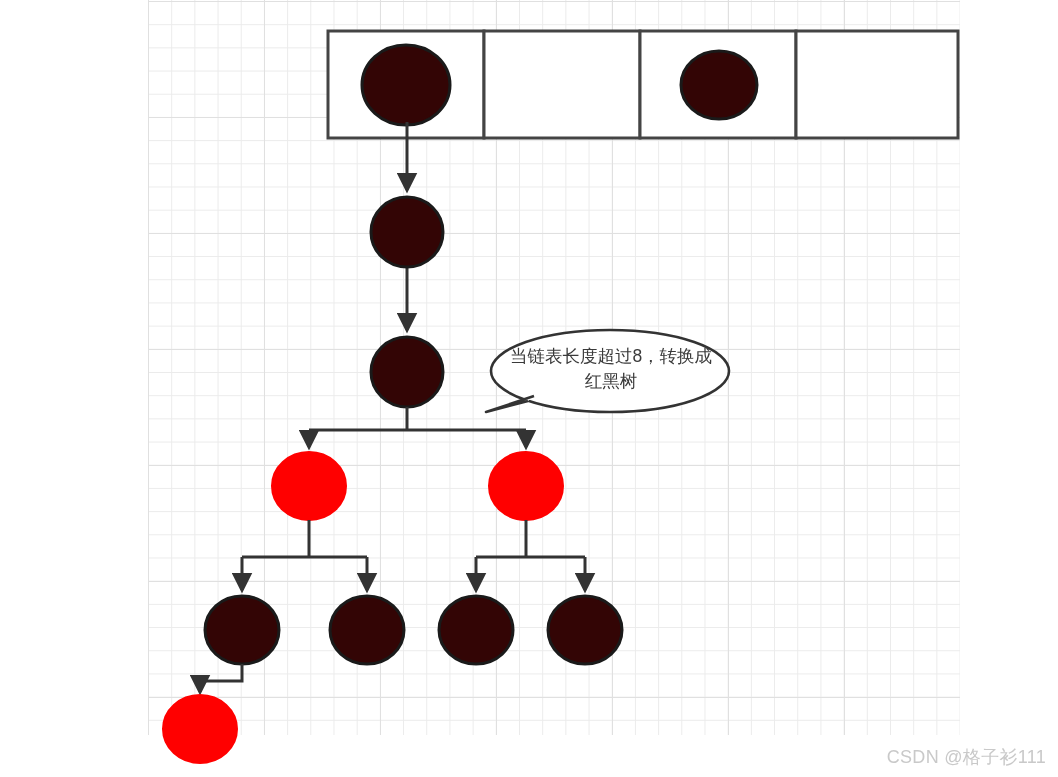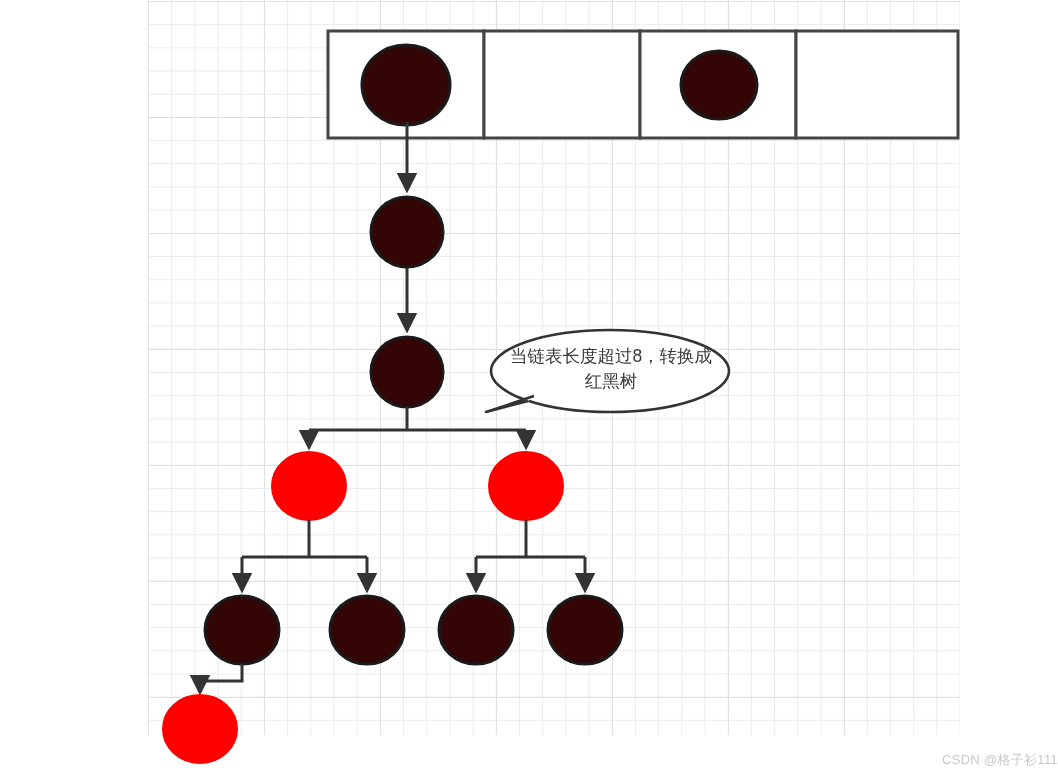--- a/index.html
+++ b/index.html
@@ -44,24 +44,24 @@
     pointer-events: none;
   }
   #art {
     position: absolute;
     left: 0; top: 0;
     width: 1058px;
     height: 777px;
   }
   .watermark {
     position: absolute;
-    right: 0;
+    right: 12px;
     bottom: 8px;
     font-family: "Liberation Sans", sans-serif;
-    font-size: 13px;
+    font-size: 18px;
     color: #c9c9c9;
     white-space: nowrap;
     letter-spacing: 0.3px;
   }
   .bubble-text {
     position: absolute;
     left: 502px;
     top: 344px;
     width: 218px;
     text-align: center;

